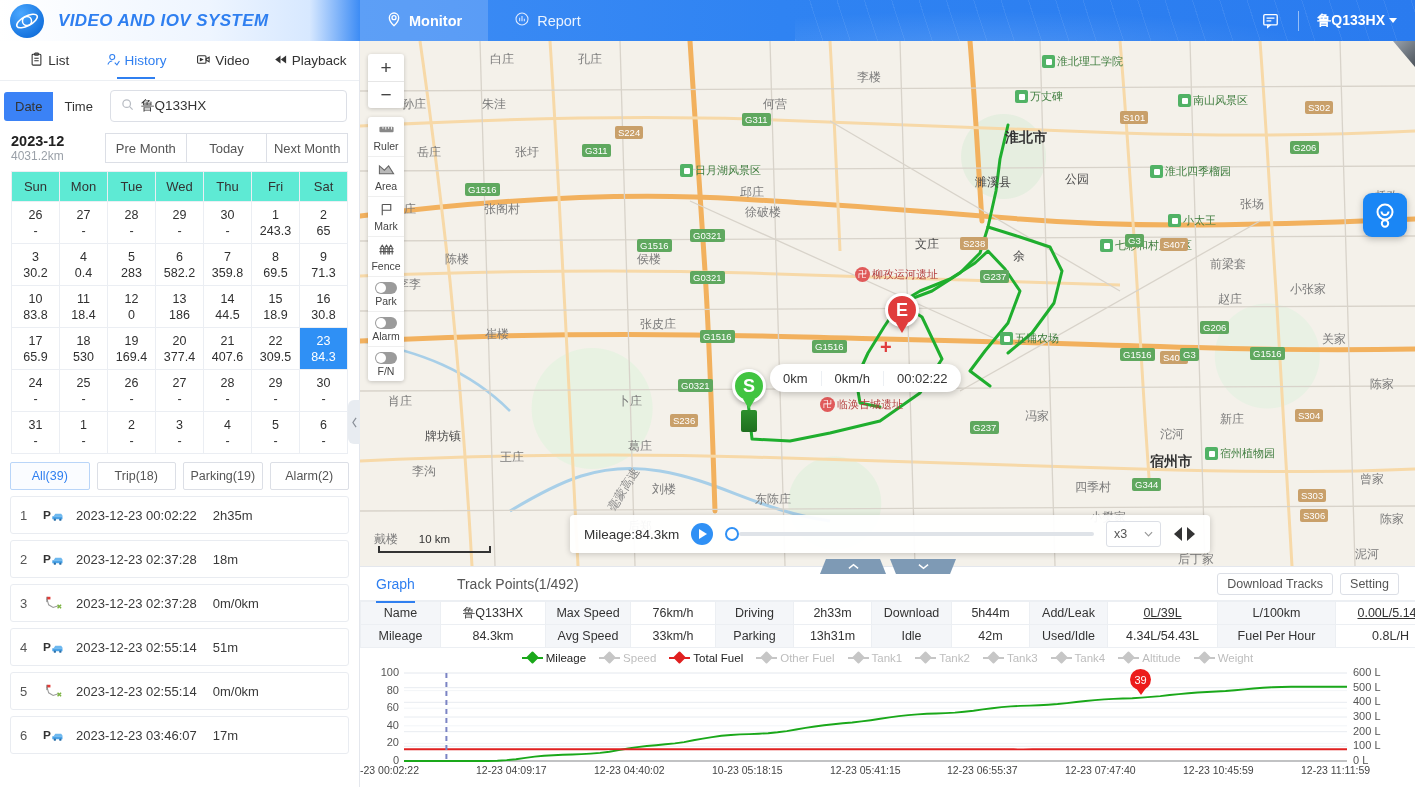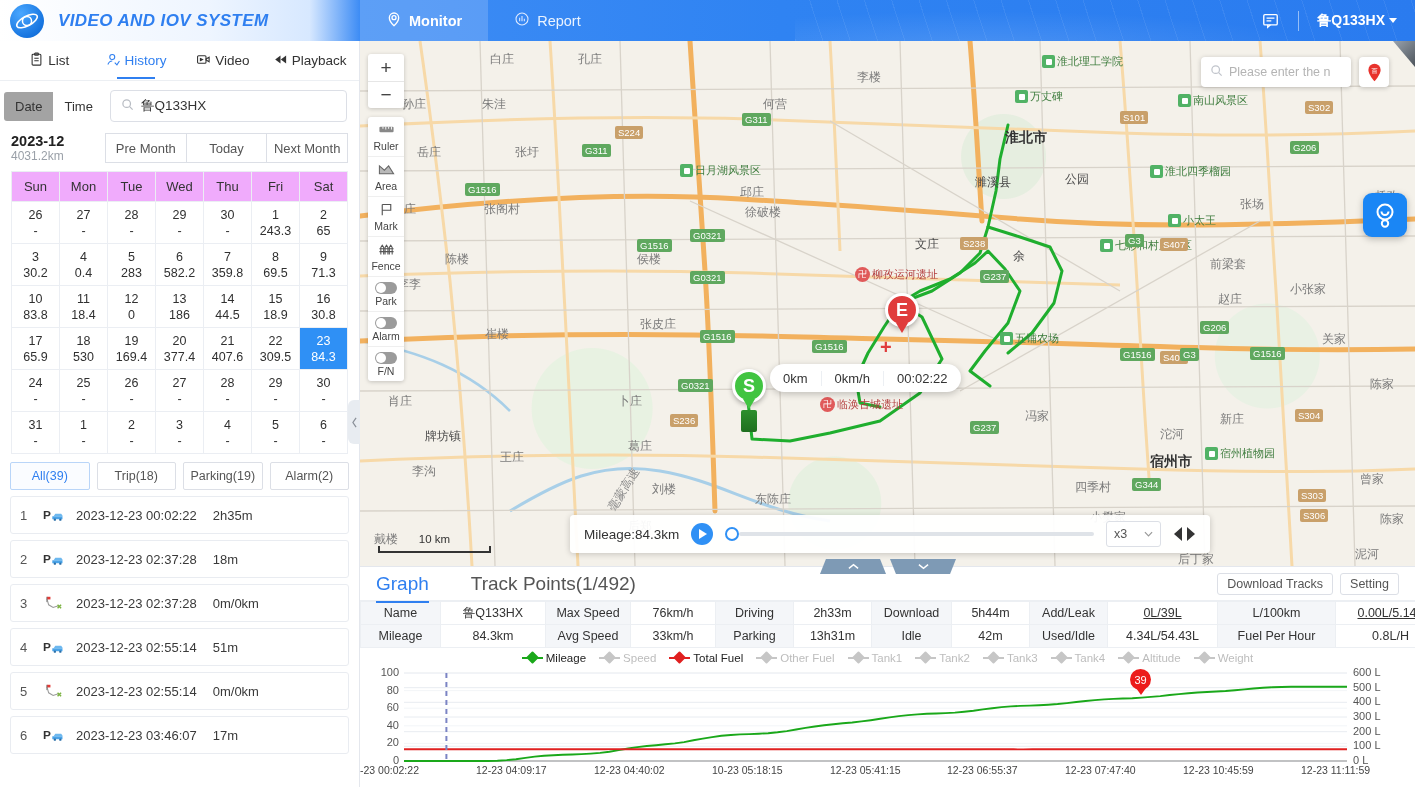--- a/index.html
+++ b/index.html
@@ -82,21 +82,21 @@
   .ltab.active::after {
     content:""; position:absolute; bottom:2px; left:28%; width:44%; height:2px; background:#2f7ff0;
   }
   .ltab svg { width: 15px; height: 15px; }
 
   .searchrow { display: flex; align-items: center; gap: 0; padding: 9px 12px 7px 0; }
   .dtseg { display: flex; border-radius: 3px; overflow: hidden; margin-left: 4px; }
   .dtseg span {
     padding: 7px 11px; font-size: 13px; cursor: pointer; color: #333; background: #fff;
   }
-  .dtseg span.active { background: #a3a3a3; color: #333; }
+  .dtseg span.active { background: #3b82f6; color: #333; }
   .searchbox {
     flex: 1; height: 32px; border: 1px solid #dcdfe6; border-radius: 4px;
     display: flex; align-items: center; gap: 7px; padding: 0 10px; margin-left: 6px; background:#fff;
   }
   .searchbox svg { width: 13px; height: 13px; flex: none; }
   .searchbox input { border: none; outline: none; width: 100%; font-size: 13.5px; color: #333;
     font-family: "Liberation Sans", sans-serif; background: transparent; }
 
   
   .calwrap { padding: 4px 11px 0 11px; }
@@ -107,21 +107,21 @@
   .monbtns { display: flex; flex: 1; }
   .monbtn {
     flex: 1; height: 30px; border: 1px solid #dcdfe6; background: #fff;
     font-size: 13px; color: #555; cursor: pointer; font-family: "Liberation Sans", sans-serif;
   }
   .monbtn + .monbtn { border-left: none; }
 
   table.cal { width: 100%; border-collapse: collapse; table-layout: fixed; }
   table.cal th {
     font-size: 13px; font-weight: normal; color: #333; height: 30px;
-    background: #f0abfc; border: 1px solid #ebeef3;
+    background: #5eead4; border: 1px solid #ebeef3;
   }
   table.cal td {
     border: 1px solid #ebeef3; height: 42px; text-align: center; vertical-align: middle;
     font-size: 12.5px; color: #303030; cursor: pointer; padding: 0;
   }
   td .d1 { line-height: 16px; }
   td .d2 { line-height: 16px; font-size: 12.5px; }
   td.other { color: #c9ced6; }
   td.sel { background: #2f90f5; }
   td.sel .d1, td.sel .d2 { color: #fff; }
@@ -289,21 +289,21 @@
     display: flex; align-items: center; justify-content: center; z-index: 12; cursor: pointer;
   }
   .floatwidget svg { width: 28px; height: 28px; }
 
   
   .bottompanel {
     position: absolute; left: 360px; top: 566px; width: 1055px; height: 221px;
     background: #fff; border-top: 1px solid #e4e7ed;
   }
   .btabs { display: flex; align-items: center; height: 34px; border-bottom: 1px solid #eceff3; padding: 0 16px; position: relative; }
-  .btab { font-size: 19px; color: #555; margin-right: 42px; cursor: pointer; height: 38px; display:flex;align-items:center; position:relative; }
+  .btab { font-size: 14px; color: #555; margin-right: 42px; cursor: pointer; height: 38px; display:flex;align-items:center; position:relative; }
   .btab.active { color: #2f7ff0; }
   .btab.active::after { content:""; position:absolute; bottom:0; left:0; width:100%; height:2px; background:#2f7ff0; }
   .bbtns { margin-left: auto; display: flex; gap: 7px; }
   .gbtn {
     border: 1px solid #dcdfe6; background: #fff; border-radius: 3px;
     padding: 3px 9px; font-size: 12.5px; color: #555; cursor: pointer;
     font-family: "Liberation Sans", sans-serif;
   }
 
   table.stats { width: 1055px; border-collapse: collapse; table-layout: fixed; }
@@ -975,37 +975,20 @@
           <span class="tgl"></span>
           <span>Alarm</span>
         </div>
         <div class="toolitem">
           <span class="tgl"></span>
           <span>F/N</span>
         </div>
       </div>
     </div>
 
-    <div class="mapsearch">
-      <div class="box">
-        <span>
-          <svg viewBox="0 0 24 24" width="13" height="13" fill="none" stroke="#c0c4cb" stroke-width="2.3">
-            <circle cx="10.5" cy="10.5" r="7"></circle>
-              <path d="M16 16l5.5 5.5"></path>
-          </svg>
-        </span>
-        <input placeholder="Please enter the n" style="">
-      </div>
-      <div class="pinbtn">
-        <svg viewBox="0 0 24 24" width="21" height="21" fill="#e8322c">
-          <path d="M12 2a7 7 0 0 0-7 7c0 5.2 7 13 7 13s7-7.8 7-13a7 7 0 0 0-7-7z"></path>
-          <text x="12" y="12" font-size="7" fill="#fff" text-anchor="middle" font-family="Liberation Sans">百</text>
-        </svg>
-      </div>
-    </div>
 
     <div class="scalebar">
       <div class="lbl">10 km</div>
       <div class="bar"></div>
     </div>
 
     <div class="playback">
       <div class="mileagelbl">Mileage:84.3km</div>
       <div class="playbtn"></div>
       <div class="trackwrap">

